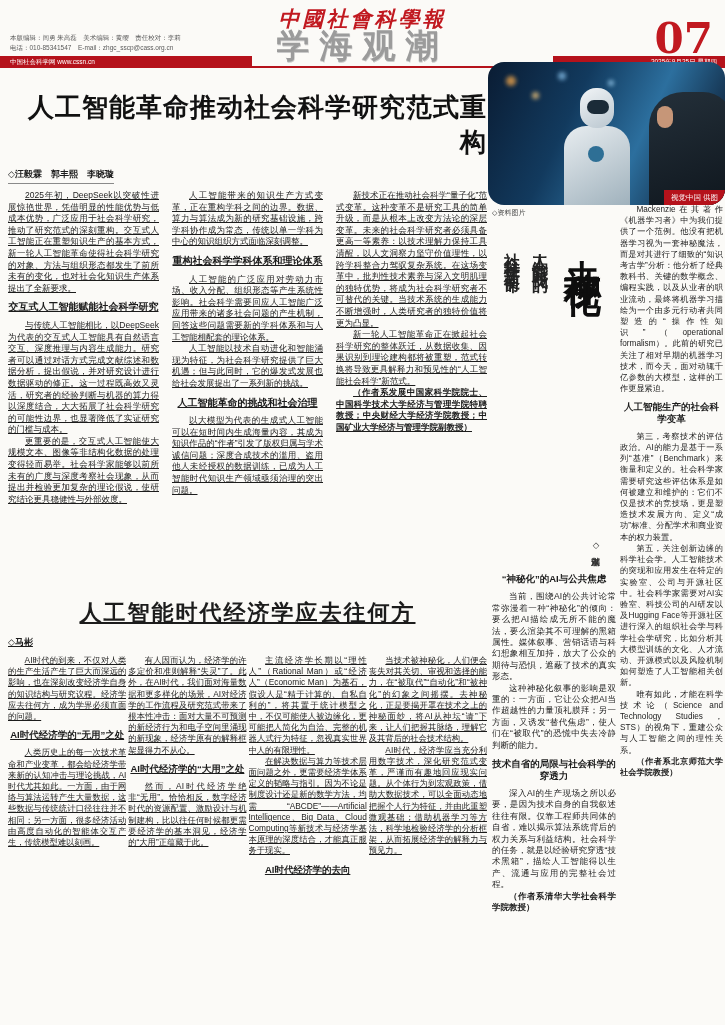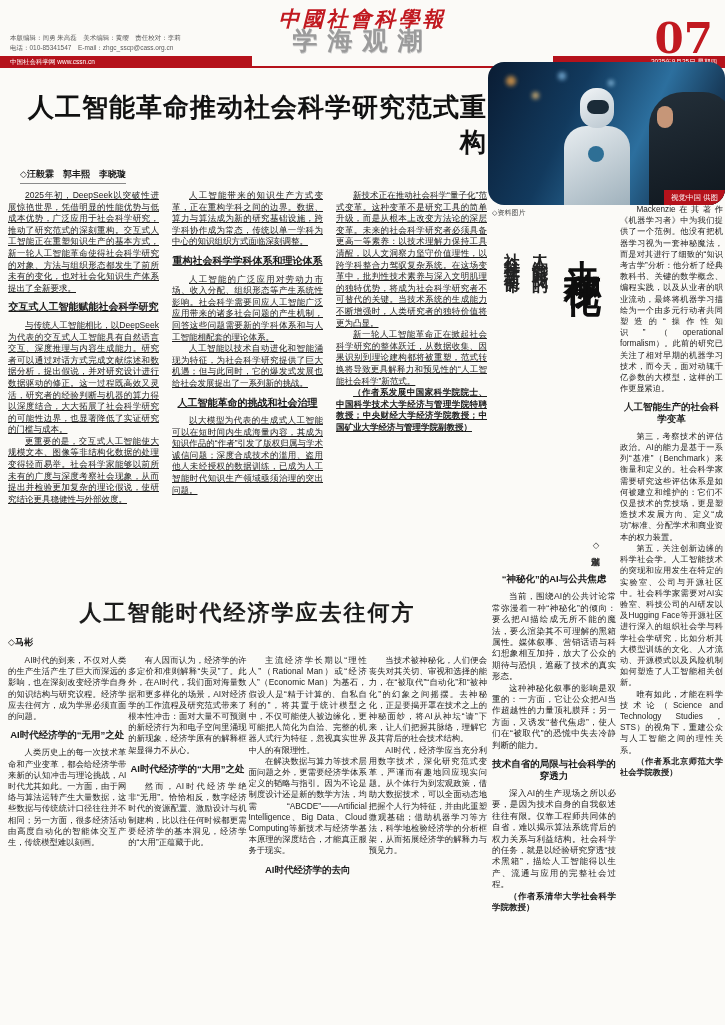--- a/index.html
+++ b/index.html
@@ -4,45 +4,45 @@
 <style>
   html,body{margin:0;padding:0;background:#e8e6e2;}
   .page{position:relative;width:725px;height:1025px;margin:0 auto;background:#fbfaf7;
         font-family:"Liberation Sans","DejaVu Sans",sans-serif;color:#1c1c1c;overflow:hidden;}
 
   
   .paper-name{position:absolute;top:5px;left:0;right:0;text-align:center;color:#c11920;
               font-size:21px;font-weight:bold;font-style:italic;letter-spacing:3px;
               font-family:"DejaVu Serif","Liberation Serif",serif;}
   .staff{position:absolute;top:33px;left:10px;font-size:6.5px;color:#5a5a5a;line-height:10px;}
-  .section-title{position:absolute;top:24px;left:0;right:0;text-align:center;font-size:25px;
+  .section-title{position:absolute;top:24px;left:0;right:0;text-align:center;font-size:33px;
                  font-weight:900;color:#9b9b9b;letter-spacing:10px;text-shadow:0.5px 0.5px 0 #c9c9c9;}
   .page-num{position:absolute;top:18px;right:12px;font-size:42px;line-height:42px;color:#c11920;
             font-family:"DejaVu Serif","Liberation Serif",serif;font-weight:bold;}
   .bar-left{position:absolute;top:56px;left:0;width:252px;height:12px;background:#b5121b;
             color:#fff;font-size:6.5px;line-height:12px;padding-left:10px;box-sizing:border-box;}
   .bar-right{position:absolute;top:56px;right:0;width:172px;height:12px;background:#b5121b;
              color:#fff;font-size:6.5px;line-height:12px;text-align:right;padding-right:8px;box-sizing:border-box;}
   .bar-line{position:absolute;top:66px;left:0;width:100%;height:2px;background:#b5121b;}
 
   
   p.bp{margin:0;text-indent:2em;}
   .sh{font-weight:bold;text-align:center;font-size:10px;margin:7px 0;text-indent:0;}
   .note{font-weight:bold;margin-top:4px;}
 
   
   .a1{position:absolute;left:8px;top:90px;width:479px;}
   .a1-head{margin:0;font-size:26px;font-weight:900;letter-spacing:1px;color:#111;text-align:right;}
-  .a1-byline{display:inline-block;font-size:9px;font-weight:bold;margin:8px 12px 6px;
+  .a1-byline{display:inline-block;font-size:9px;font-weight:bold;margin:8px 0 6px;
              border-bottom:1.5px solid #8a8a8a;padding-bottom:2px;text-align:right;}
   .cols3{display:flex;gap:13px;height:428px;overflow:hidden;}
   .cols3 .col{flex:1;font-size:8.5px;line-height:11.6px;text-align:justify;overflow:hidden;text-decoration:underline;}
 
   
-  .a2{position:absolute;left:8px;top:598px;width:479px;}
+  .a2{position:absolute;left:8px;top:598px;width:479px;text-decoration:underline;}
   .a2-head{margin:0 0 8px;text-align:center;font-size:22px;font-weight:900;letter-spacing:2px;}
   .a2-byline{font-size:9px;font-weight:bold;margin:0 0 6px;}
   .cols4{display:flex;gap:2px;height:352px;overflow:hidden;}
   .cols4 .col{flex:1;font-size:8.3px;line-height:11.2px;text-align:justify;overflow:hidden;}
   .cols4 .sh{font-size:9.5px;}
 
   
   .photo{position:absolute;left:488px;top:62px;width:237px;height:143px;overflow:hidden;
          background:linear-gradient(115deg,#0a1c33 0%,#123a5e 35%,#2c6f9e 62%,#14314d 85%,#0d2236 100%);border-radius:16px;}
   .bokeh{position:absolute;width:10px;height:10px;border-radius:50%;filter:blur(2px);opacity:.8;}

